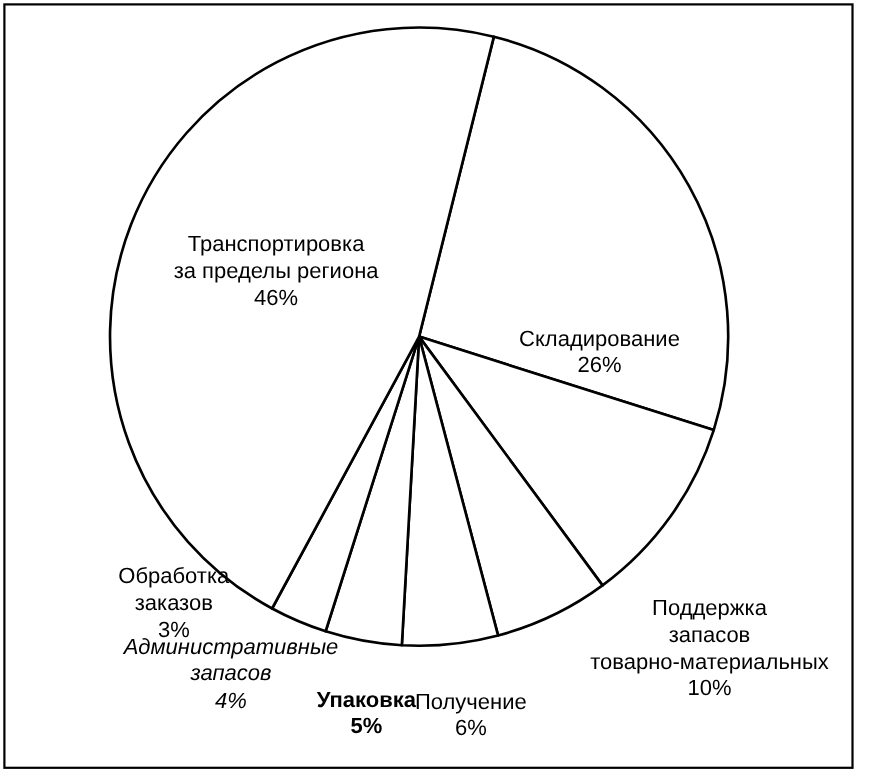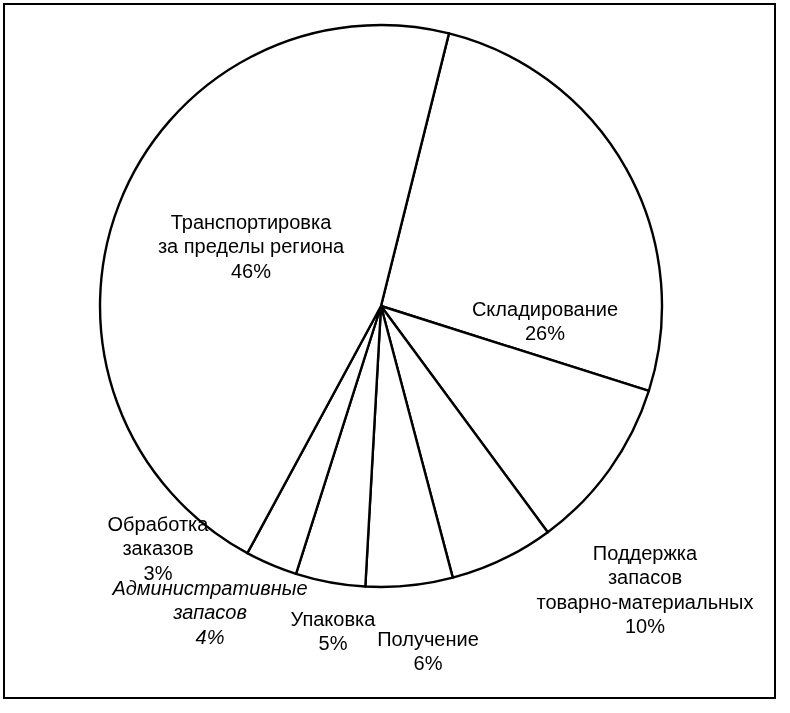--- a/index.html
+++ b/index.html
@@ -74,21 +74,21 @@
     <div class="slice-label" style="left: 645px; top: 590px;">
       <span class="lbl-line">Поддержка</span>
       <span class="lbl-line">запасов</span>
       <span class="lbl-line">товарно-материальных</span>
       <span class="lbl-line">10%</span>
     </div>
     <div class="slice-label" style="left: 428px; top: 651px;">
       <span class="lbl-line">Получение</span>
       <span class="lbl-line">6%</span>
     </div>
-    <div class="slice-label" style="left: 333px; top: 631px;">
+    <div class="slice-label" style="left: 333px; top: 649px; font-weight: bold;">
       <span class="lbl-line">Упаковка</span>
       <span class="lbl-line">5%</span>
     </div>
     <div class="slice-label" style="left: 210px; top: 613px; font-style: italic;">
       <span class="lbl-line">Административные</span>
       <span class="lbl-line">запасов</span>
       <span class="lbl-line">4%</span>
     </div>
     <div class="slice-label" style="left: 158px; top: 549px;">
       <span class="lbl-line">Обработка</span>

